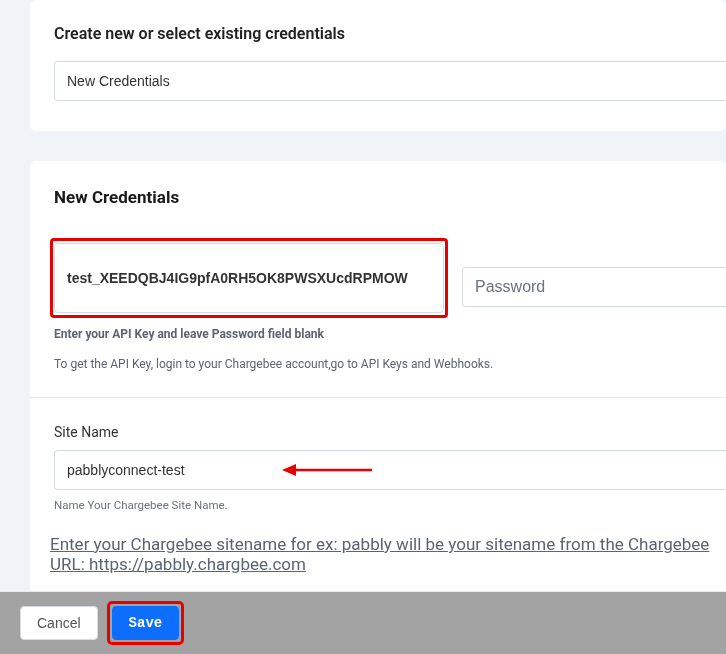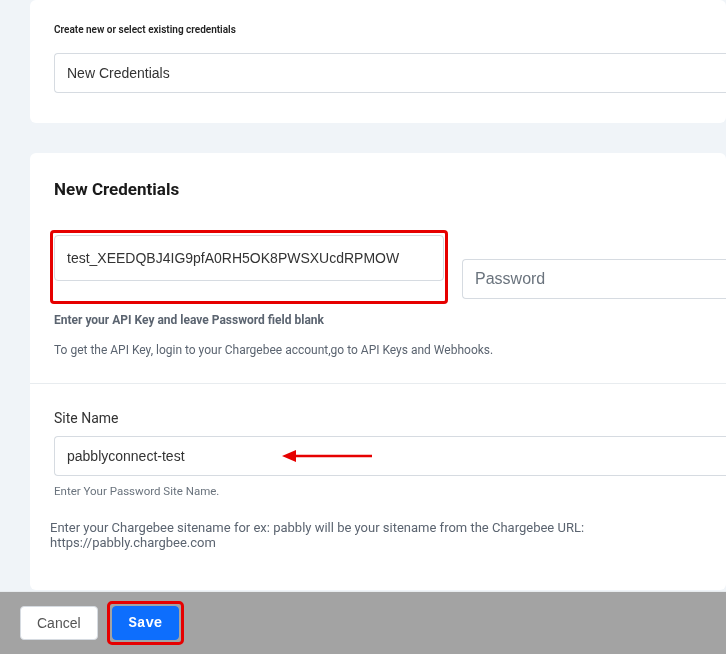--- a/index.html
+++ b/index.html
@@ -21,21 +21,21 @@
       padding: 24px 24px 24px 24px;
       margin: 0 0 0 30px;
     }
     .card-1 {
       margin-top: 0px;
       padding-top: 24px;
       padding-bottom: 30px;
       padding-right: 0;
     }
     .card-1 .section-title {
-      font-size: 10px;
+      font-size: 16px;
       font-weight: 600;
       color: #222;
       margin-bottom: 18px;
     }
     .select-row {
       display: flex;
       align-items: center;
     }
     .select-row input {
       flex: 1;
@@ -75,24 +75,25 @@
       right: -4px;
       bottom: -5px;
       border: 3px solid #e60000;
       border-radius: 4px;
       pointer-events: none;
     }
     .api-key-wrap input {
       width: 100%;
       border: 1px solid #d6dbe1;
       border-radius: 4px;
-      padding: 14px 12px;
-      font-size: 14px;
-      color: #333;
-      outline: none;
+      padding: 26px 12px;
+      font-size: 14px;
+      color: #333;
+      outline: none;
+      font-weight: bold;
     }
     .pwd-wrap {
       flex: 1;
     }
     .pwd-wrap input {
       width: 100%;
       border: 1px solid #d6dbe1;
       border-right: none;
       border-radius: 4px 0 0 4px;
       padding: 10px 12px;
@@ -143,23 +144,24 @@
       left: 228px;
       transform: translateY(-50%);
       pointer-events: none;
     }
     .small-hint {
       font-size: 11.5px;
       color: #6a737d;
       margin-bottom: 22px;
     }
     .desc {
-      font-size: 13px;
+      font-size: 17px;
       color: #5b6470;
       margin-left: -4px;
+      text-decoration: underline;
     }
     .footer {
       position: absolute;
       left: 0;
       right: 0;
       bottom: 0;
       background: #a3a3a3;
       border-top: 1px solid #e8ecef;
       padding: 14px 20px 14px 20px;
       display: flex;
@@ -232,21 +234,21 @@
   <div class="divider"></div>
 
   <div class="field-label">Site Name</div>
   <div class="sitename-wrap">
     <input type="text" value="pabblyconnect-test" style="">
     <svg class="arrow" width="90" height="16" viewBox="0 0 90 16">
       <line x1="90" y1="8" x2="10" y2="8" stroke="#e60000" stroke-width="2.5"></line>
       <polygon points="0,8 14,2 14,14" fill="#e60000"></polygon>
     </svg>
   </div>
-  <div class="small-hint">Enter Your Password Site Name.</div>
+  <div class="small-hint">Name Your Chargebee Site Name.</div>
   <div class="desc">Enter your Chargebee sitename for ex: pabbly will be your sitename from the Chargebee URL: https://pabbly.chargbee.com</div>
 </div>
 
 <div class="footer">
   <button class="btn-cancel">Cancel</button>
   <div class="save-wrap">
     <button class="btn-save">Save</button>
     <div class="highlight-box2"></div>
   </div>
 </div>

